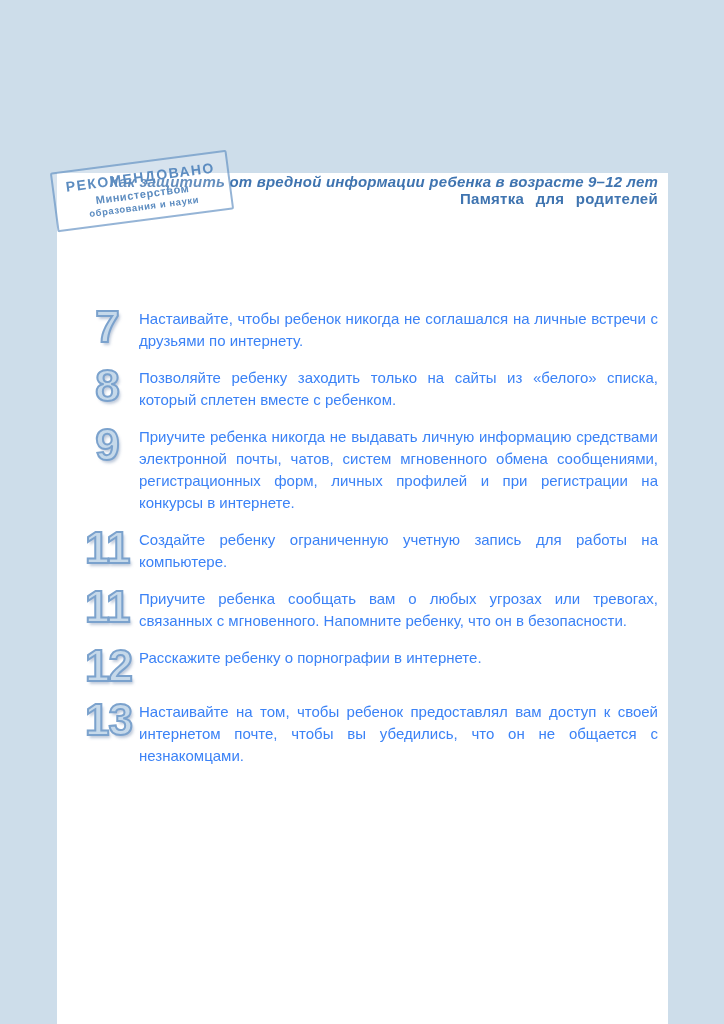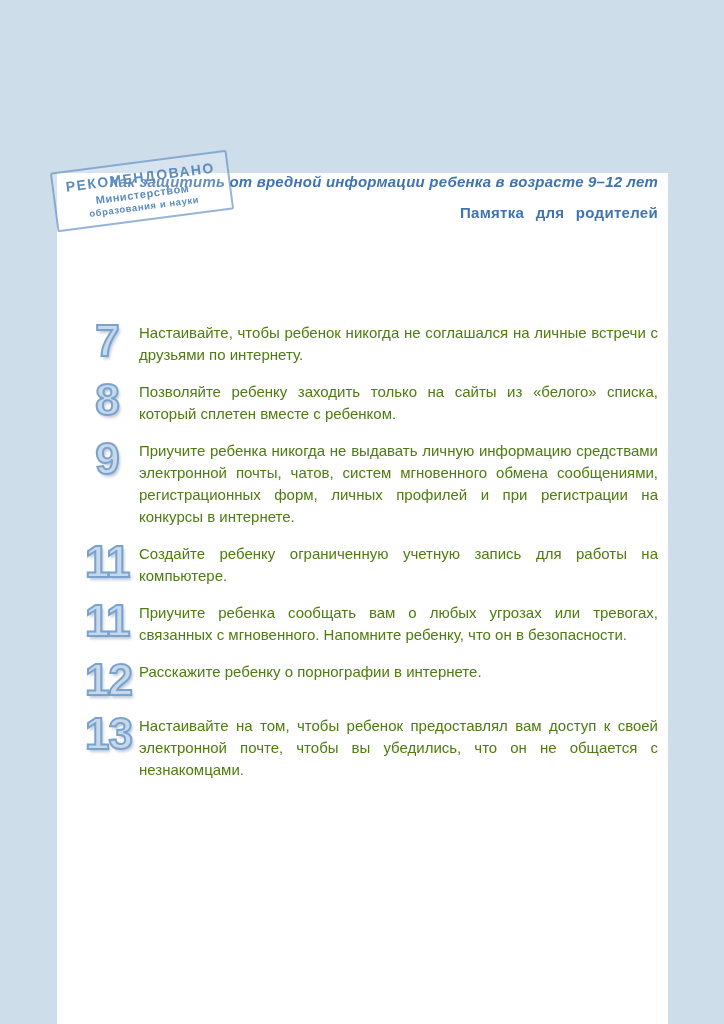--- a/index.html
+++ b/index.html
@@ -43,21 +43,20 @@
   .title {
     margin-top: 116px;
     text-align: right;
     color: #3f74b0;
     font-size: 15px;
     font-weight: bold;
     font-style: italic;
     letter-spacing: 0.2px;
   }
   .subtitle {
-    margin-top: 14px;
     text-align: right;
     color: #3f74b0;
     font-size: 15px;
     font-weight: bold;
     word-spacing: 7px;
     letter-spacing: 0.3px;
   }
 
   
   .items { margin-top: 100px; }
@@ -71,21 +70,21 @@
     line-height: 40px;
     font-weight: bold;
     color: #c6d9ea;
     -webkit-text-stroke: 2px #7ba2cd;
     text-shadow: 2px 3px 3px rgba(70, 100, 150, 0.35);
     letter-spacing: -1px;
   }
   .txt {
     font-size: 15px;
     line-height: 22px;
-    color: #4d7c0f;
+    color: #3b82f6;
     text-align: justify;
     padding-top: 1px;
   }
 </style>
 </head>
 <body>
 
 <div class="canvas">
   <div class="page">
 
@@ -126,19 +125,19 @@
         <div class="txt">Приучите ребенка сообщать вам о любых угрозах или тревогах, связанных с мгновенного. Напомните ребенку, что он в безопасности.</div>
       </div>
 
       <div class="item">
         <div class="num">12</div>
         <div class="txt">Расскажите ребенку о порнографии в интернете.</div>
       </div>
 
       <div class="item">
         <div class="num">13</div>
-        <div class="txt">Настаивайте на том, чтобы ребенок предоставлял вам доступ к своей электронной почте, чтобы вы убедились, что он не общается с незнакомцами.</div>
+        <div class="txt">Настаивайте на том, чтобы ребенок предоставлял вам доступ к своей интернетом почте, чтобы вы убедились, что он не общается с незнакомцами.</div>
       </div>
 
 
     </div>
   </div>
 </div>
 
 </body></html>

